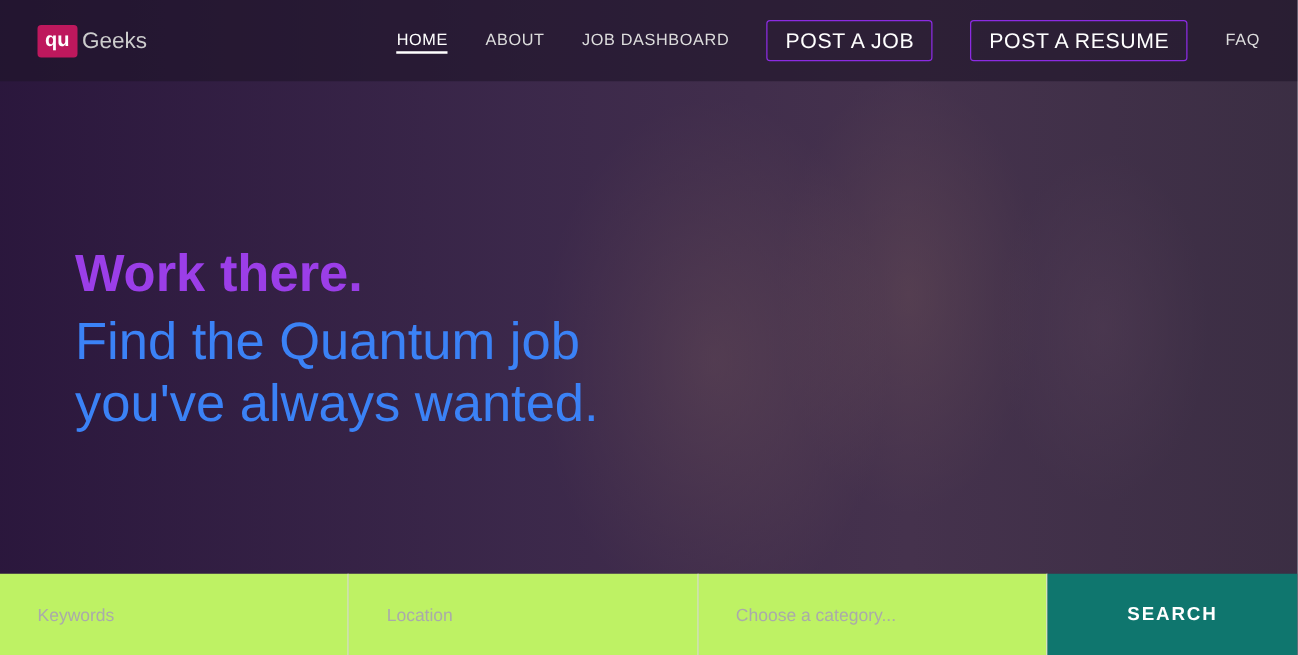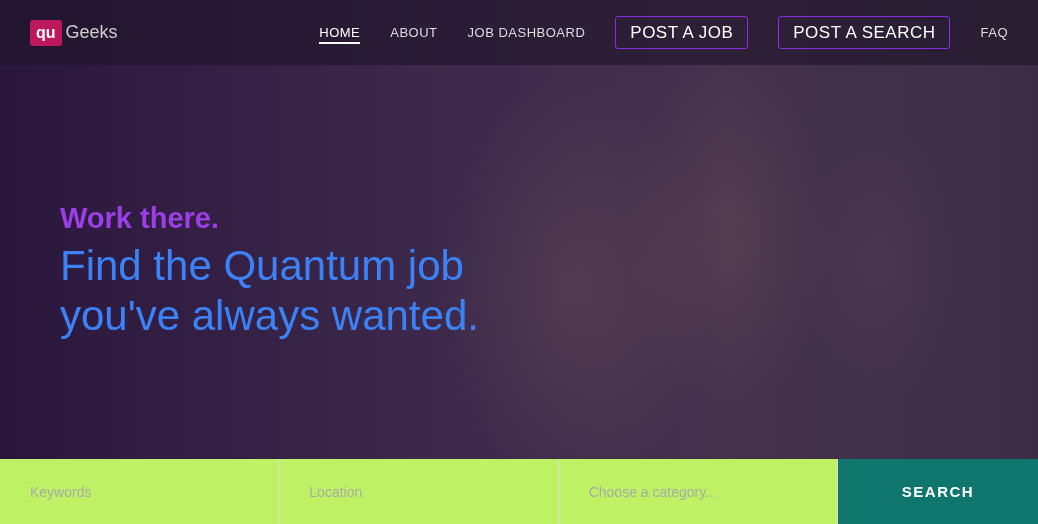--- a/index.html
+++ b/index.html
@@ -125,21 +125,21 @@
 
     .hero-content {
       position: relative;
       z-index: 2;
       padding: 0 60px;
       margin-top: 20px;
     }
 
     .hero-tagline {
       color: #9b3ee8;
-      font-size: 29px;
+      font-size: 42px;
       font-weight: 700;
       margin-bottom: 6px;
       line-height: 1.1;
     }
 
     .hero-subtitle {
       color: #3b82f6;
       font-size: 42px;
       font-weight: 500;
       line-height: 1.2;
@@ -206,21 +206,21 @@
       <li>
         <a href="#">ABOUT</a>
       </li>
       <li>
         <a href="#">JOB DASHBOARD</a>
       </li>
       <li>
         <a href="#" class="btn-outline">POST A JOB</a>
       </li>
       <li>
-        <a href="#" class="btn-outline">POST A SEARCH</a>
+        <a href="#" class="btn-outline">POST A RESUME</a>
       </li>
       <li>
         <a href="#">FAQ</a>
       </li>
     </ul>
   </nav>
 
   <div class="hero-content">
     <div class="hero-tagline">Work there.</div>
     <div class="hero-subtitle">

